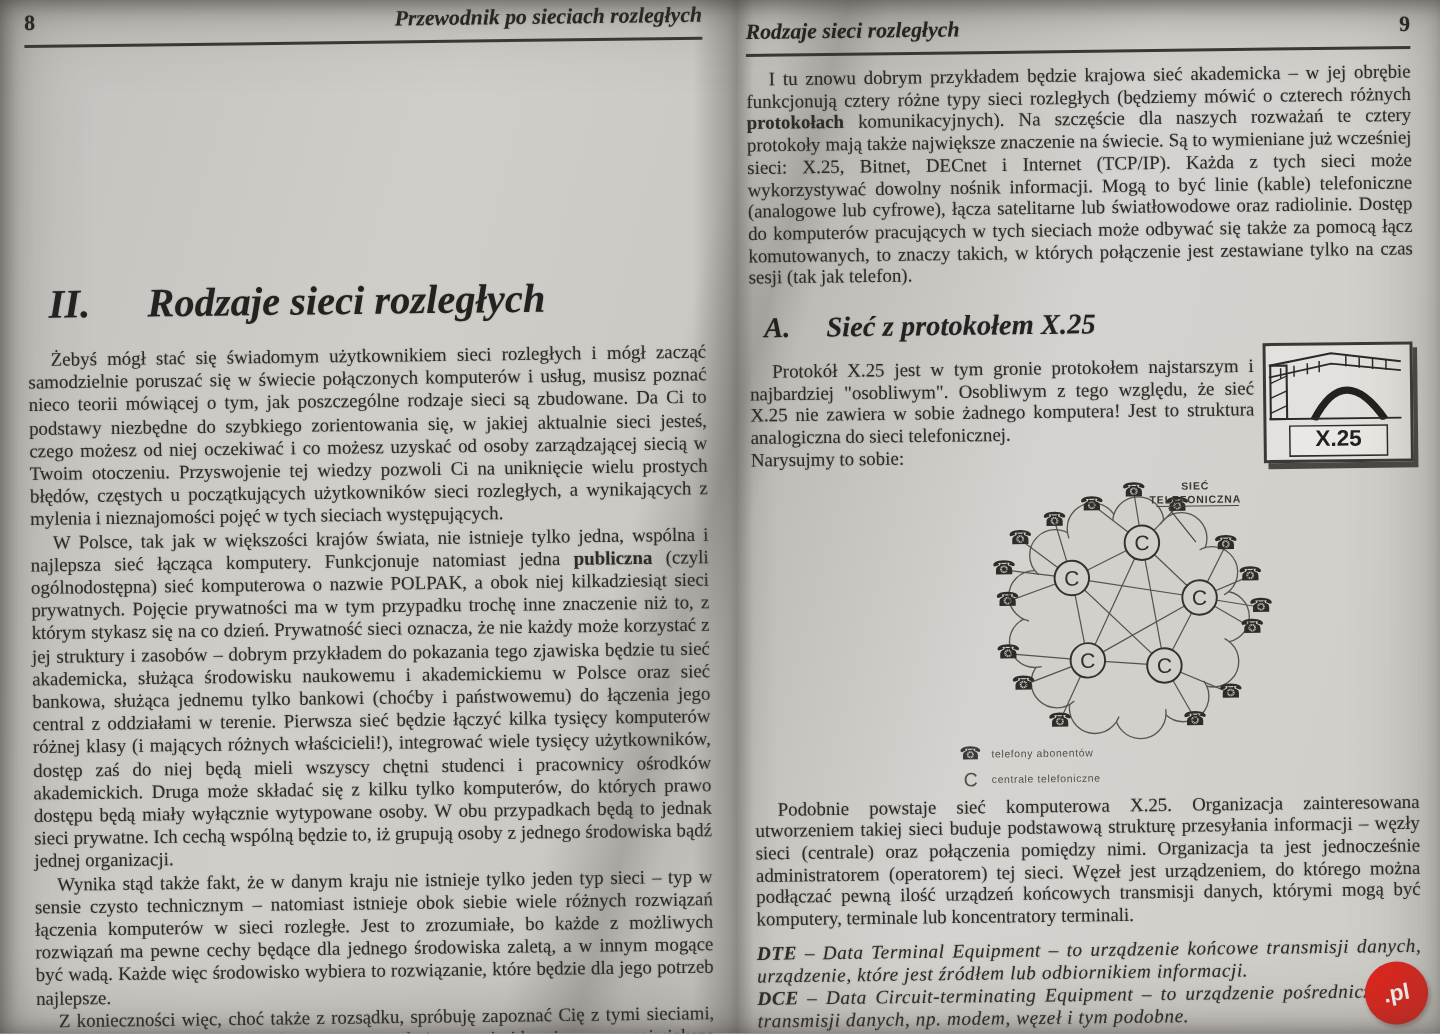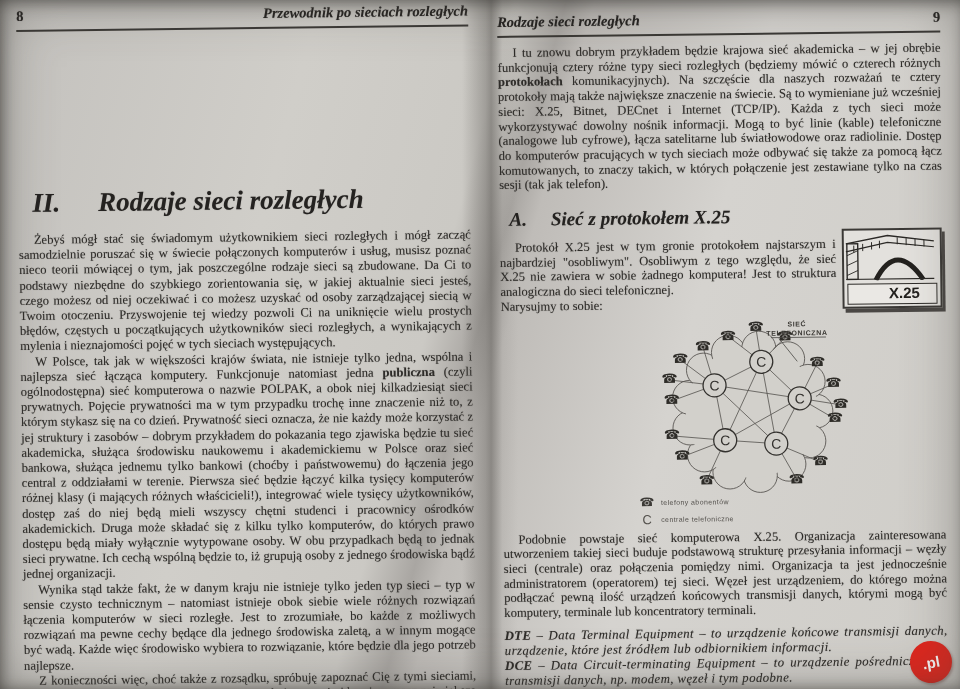--- a/index.html
+++ b/index.html
@@ -54,21 +54,21 @@
 
   .x25-box{
     position:absolute;top:219px;right:1px;width:96px;height:76px;
     background:#e3e1dd;border:2px solid #3b3936;
     box-shadow:3px 4px 0 #4a4744;
   }
   .x25-label{
     position:absolute;left:50%;bottom:2px;transform:translateX(-50%);
     width:64px;height:19px;background:#eae8e4;border:1.5px solid #2e2c29;
     font-family:"Liberation Sans", sans-serif;font-weight:bold;font-size:15px;
-    text-align:center;line-height:18px;color:#23211e;padding-left:24px;
+    text-align:center;line-height:18px;color:#23211e;
   }
 
   .diagram-wrap{margin-top:2px;margin-left:100px;width:333px;height:212px;}
   .diagram-wrap svg{display:block;}
 
   .definitions{margin-top:8px;font-style:italic;font-size:12.8px;line-height:15.2px;
     letter-spacing:.4px;text-align:justify;color:#2e2c29;
     text-shadow:0 0 1px rgba(45,43,40,.42);}
   .definitions p{margin:0;text-indent:0;}
   .definitions b{font-weight:bold;margin-top:24px;}

